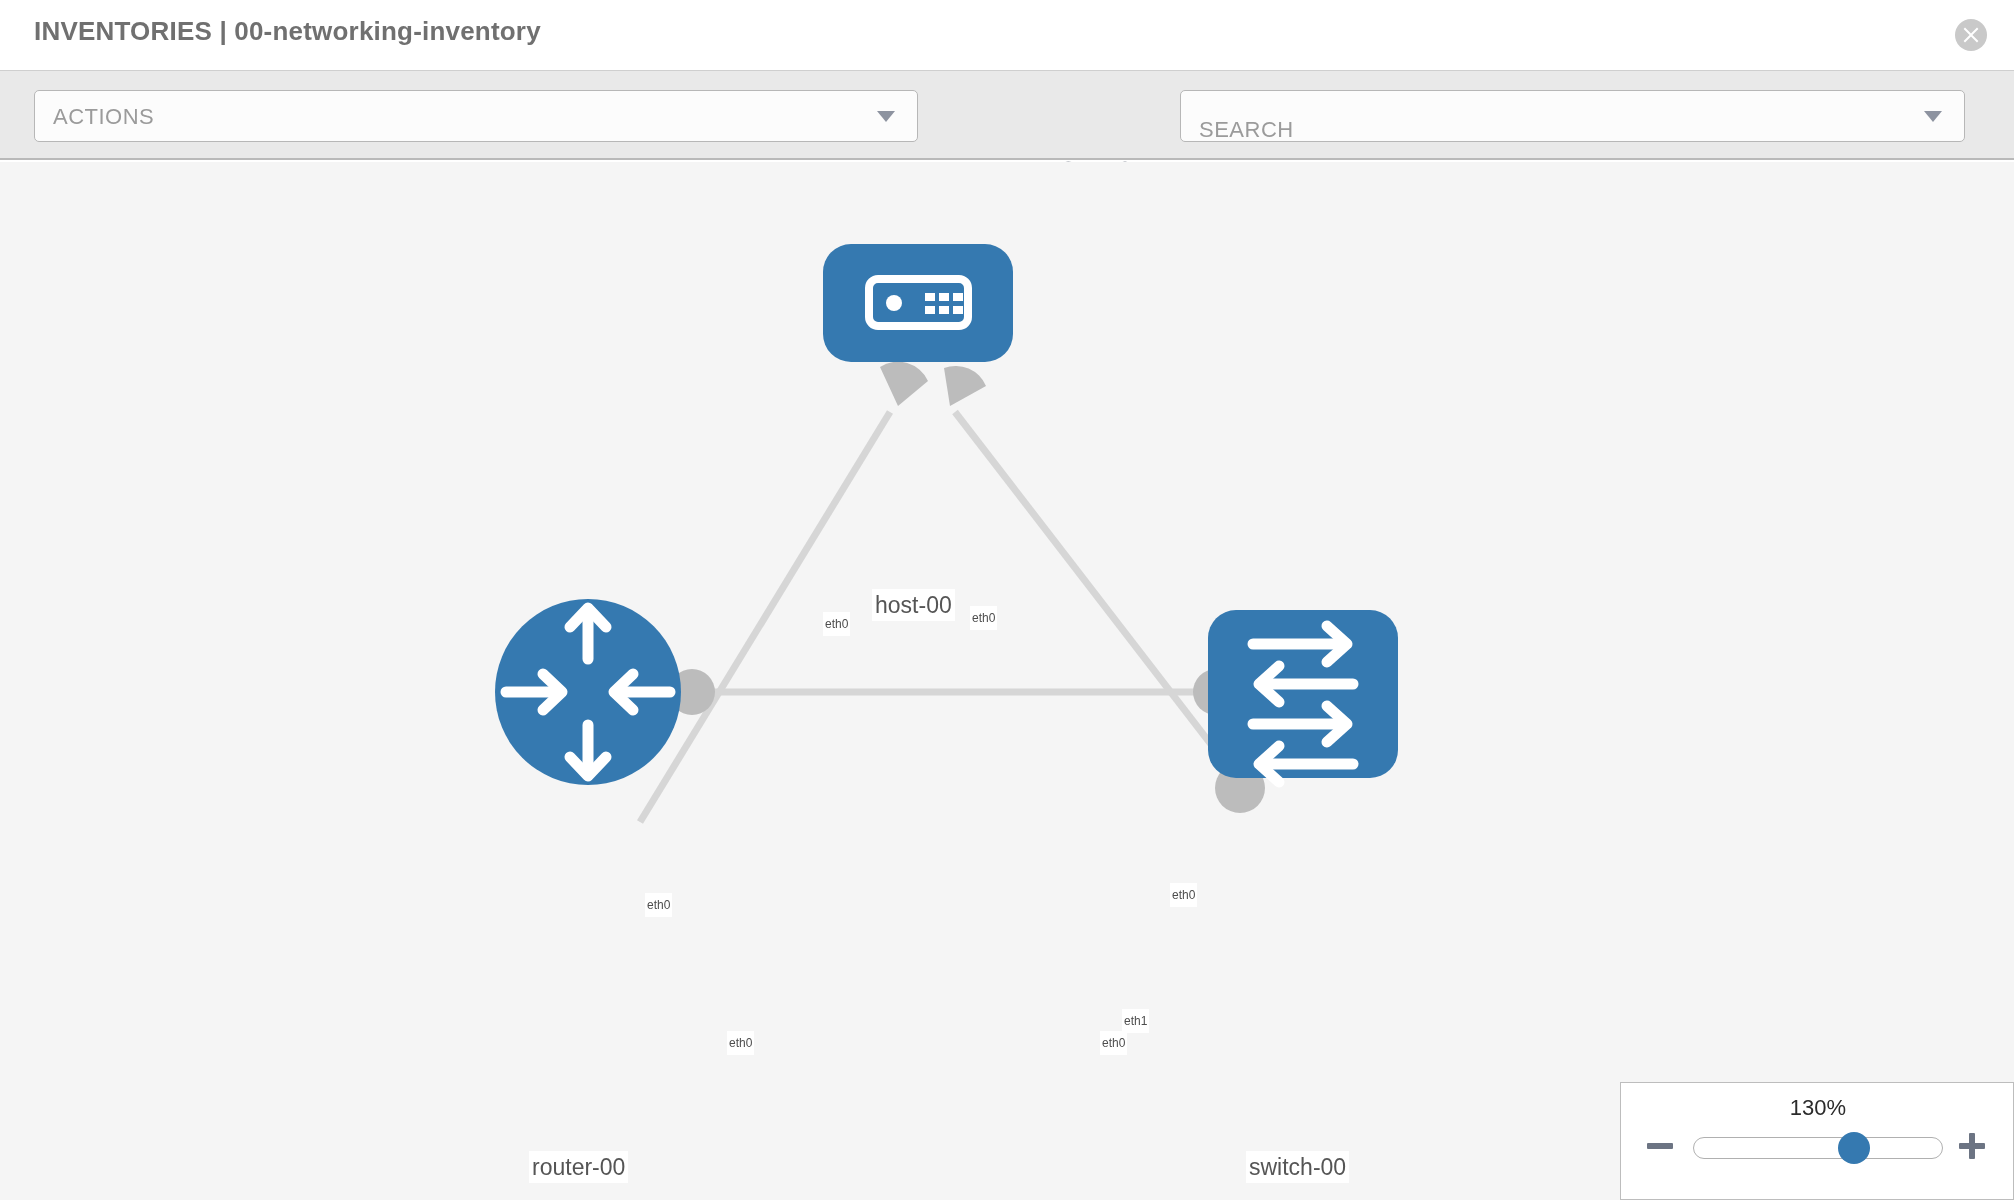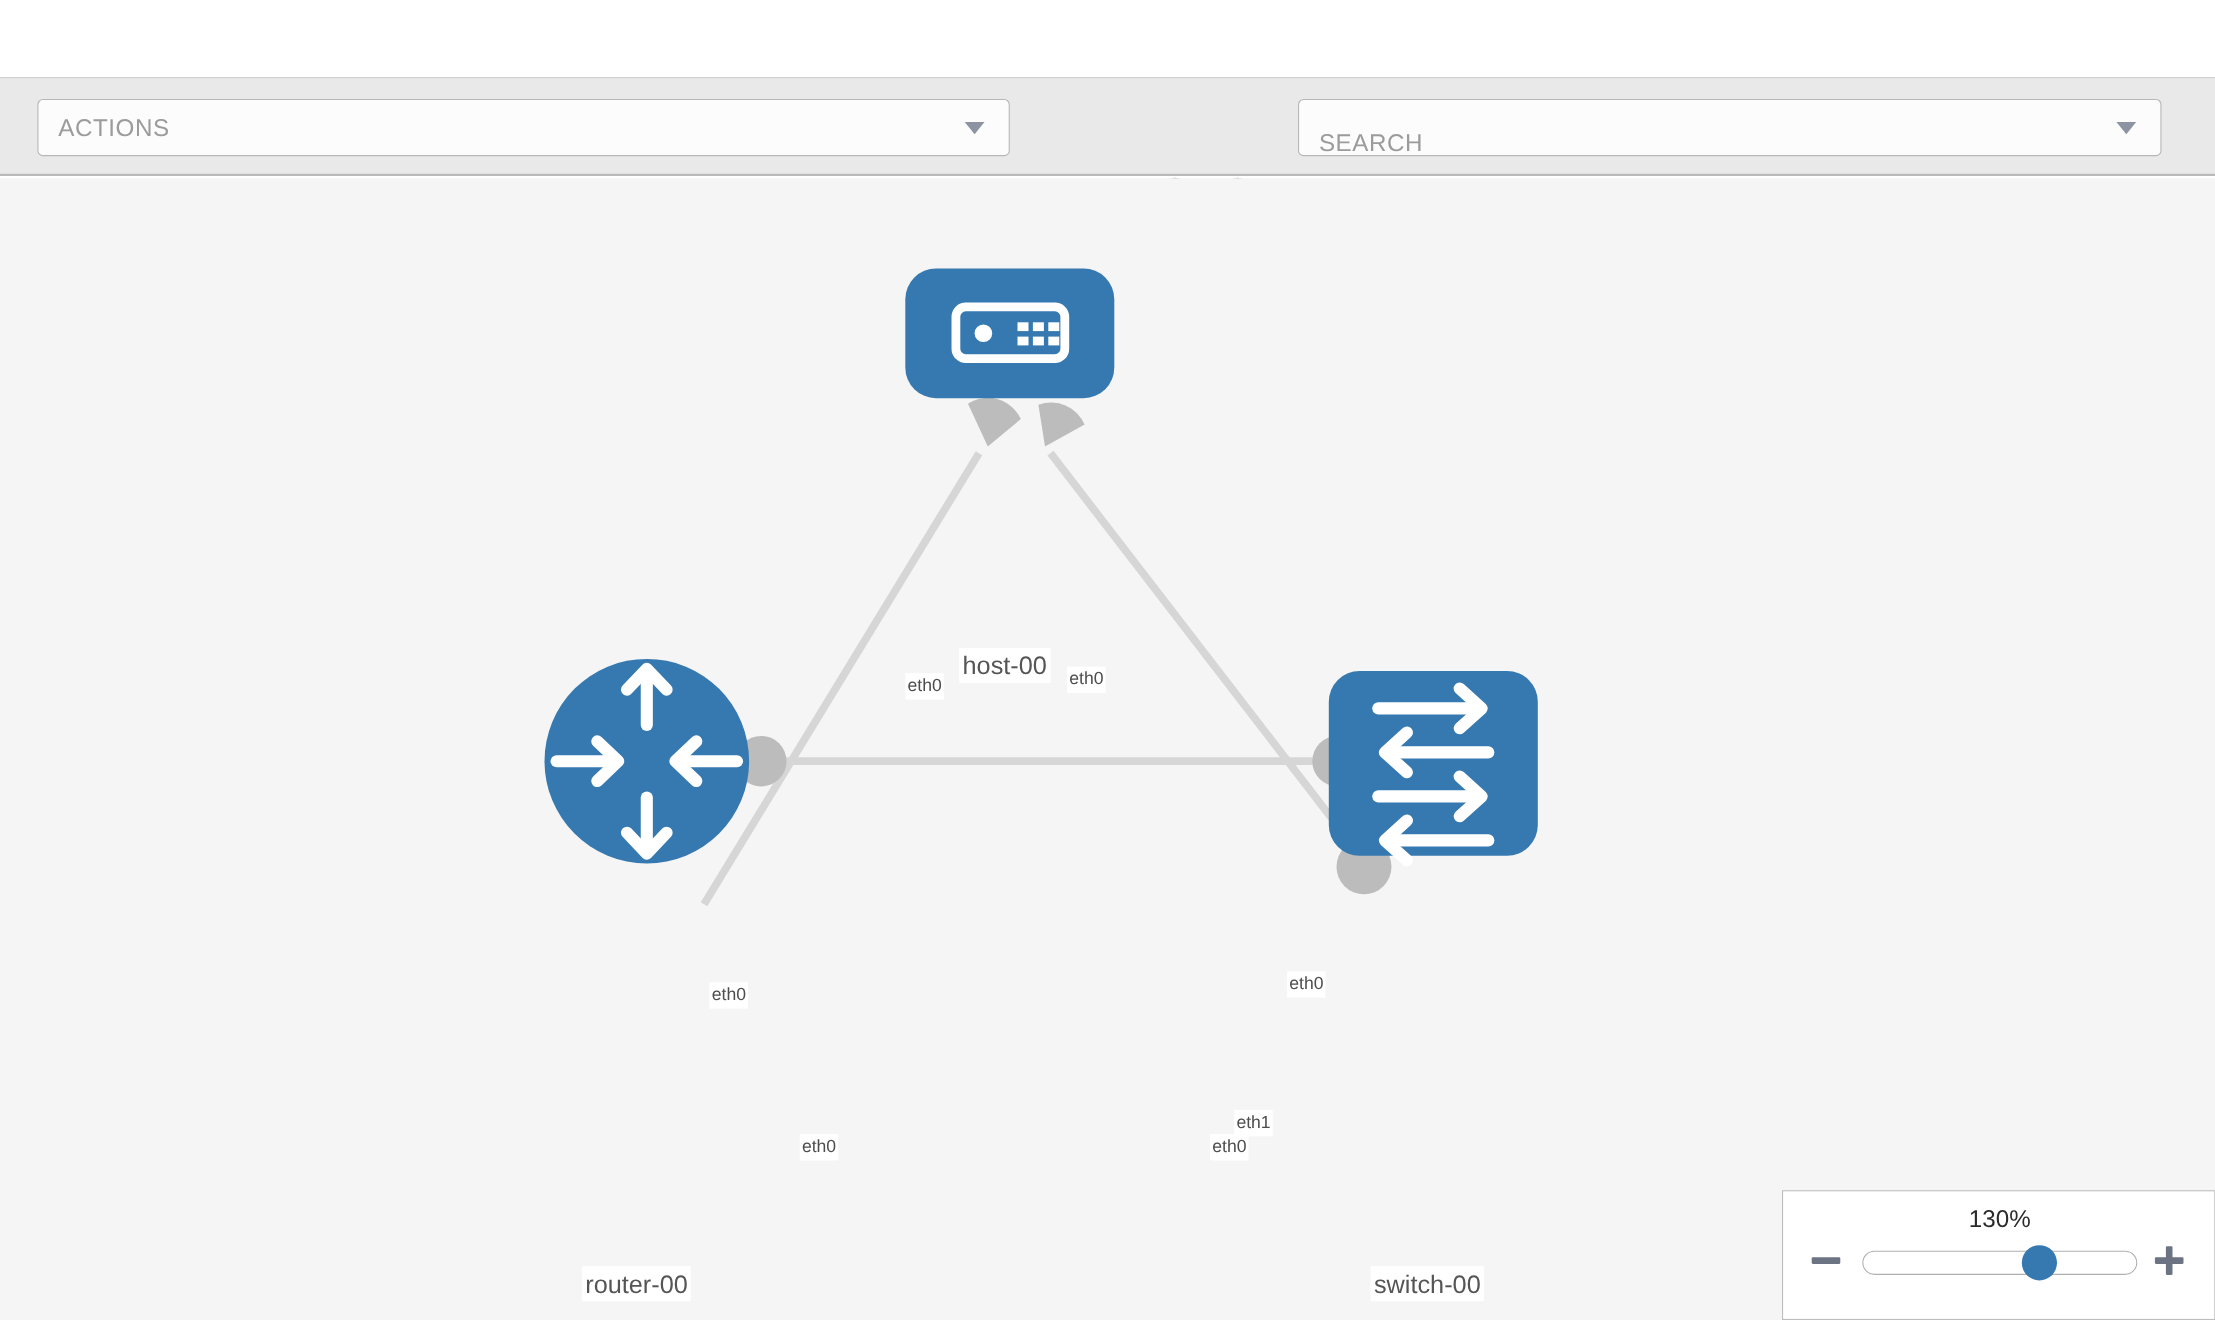--- a/index.html
+++ b/index.html
@@ -140,21 +140,21 @@
     color: #555555;
     font-size: 23px;
     white-space: nowrap;
     padding: 0 3px;
     line-height: 32px;
   }
   .port-label {
     position: absolute;
     background: #ffffff;
     color: #4d4d4d;
-    font-size: 16px;
+    font-size: 12px;
     white-space: nowrap;
     padding: 0 2px;
     line-height: 24px;
   }
 
   
   .zoom-panel {
     position: absolute;
     left: 1620px;
     top: 1082px;
@@ -202,20 +202,28 @@
     border-radius: 50%;
     background: #3579b0;
     cursor: pointer;
   }
 </style>
 </head>
 <body>
 
 <div id="app">
 
+  <div class="header">
+    <div class="header-title">INVENTORIES | 00-networking-inventory</div>
+    <div class="close-btn">
+      <svg width="32" height="32" viewBox="0 0 32 32">
+        <path d="M10 8.6 L16 14.6 L22 8.6 L23.4 10 L17.4 16 L23.4 22 L22 23.4 L16 17.4 L10 23.4 L8.6 22 L14.6 16 L8.6 10 Z" fill="#ffffff"></path>
+      </svg>
+    </div>
+  </div>
 
   <div class="toolbar">
 
     <div class="actions-select">
       <span class="sel-text">ACTIONS</span>
       <span class="caret"></span>
     </div>
 
     <div class="tool-icon wrench">
       <svg width="42" height="42" viewBox="0 0 42 42">

